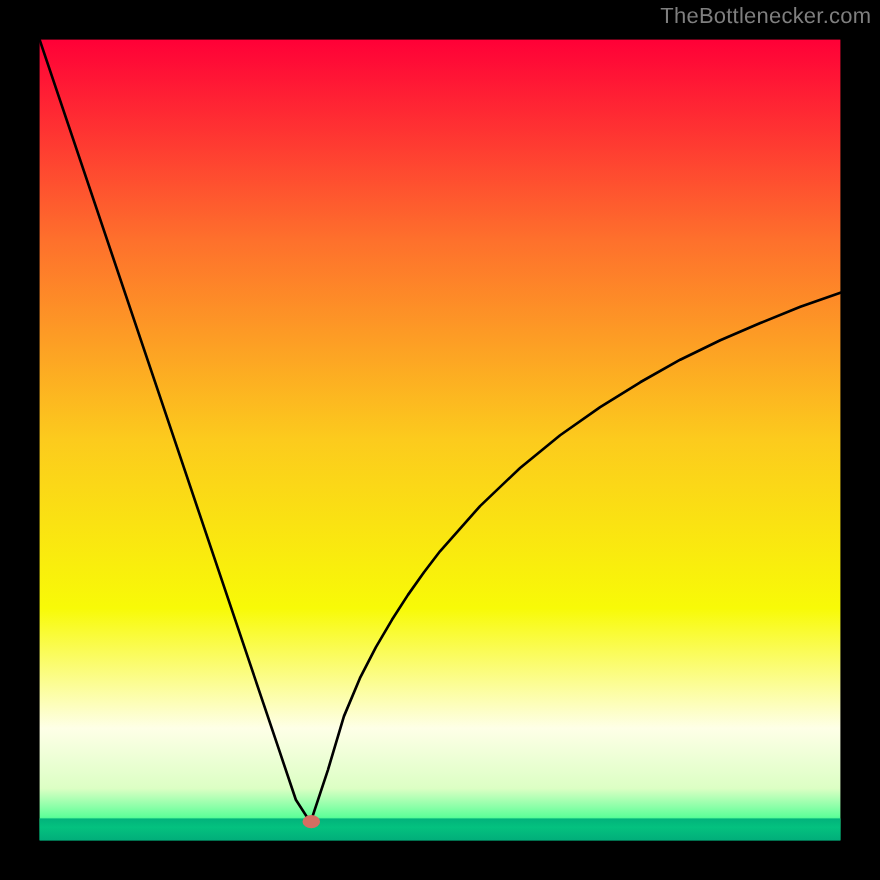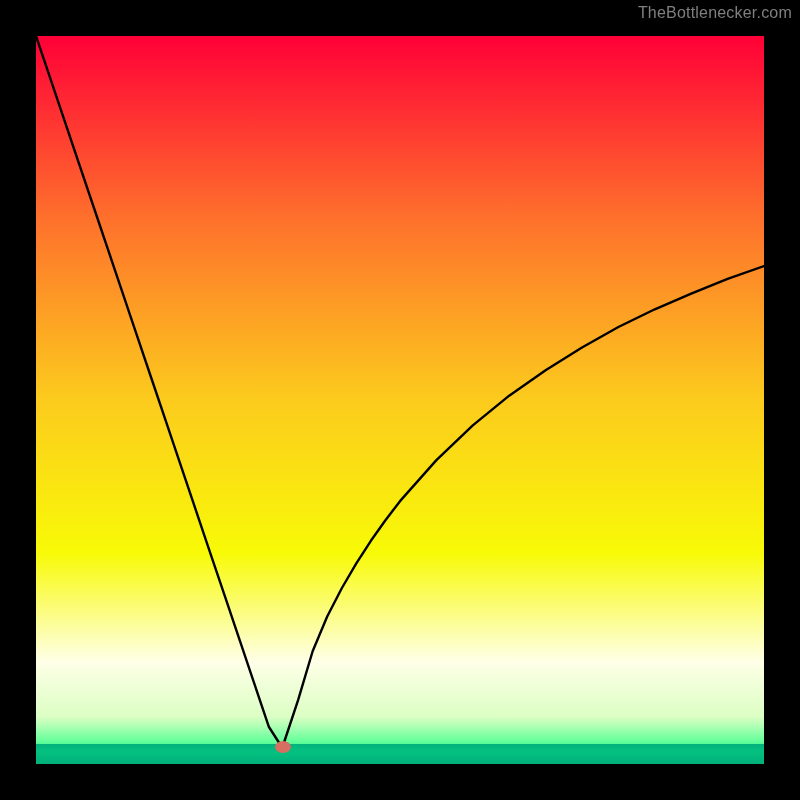--- a/index.html
+++ b/index.html
@@ -13,21 +13,21 @@
   }
   .stage {
     position: relative;
     width: 800px;
     height: 800px;
   }
   .watermark {
     position: absolute;
     z-index: 10;
     color: #7f7f7f;
-    font-size: 16px;
+    font-size: 20px;
     font-weight: 400;
     letter-spacing: 0.2px;
     white-space: nowrap;
   }
   svg {
     display: block;
   }
 </style>
 </head>
 <body>

